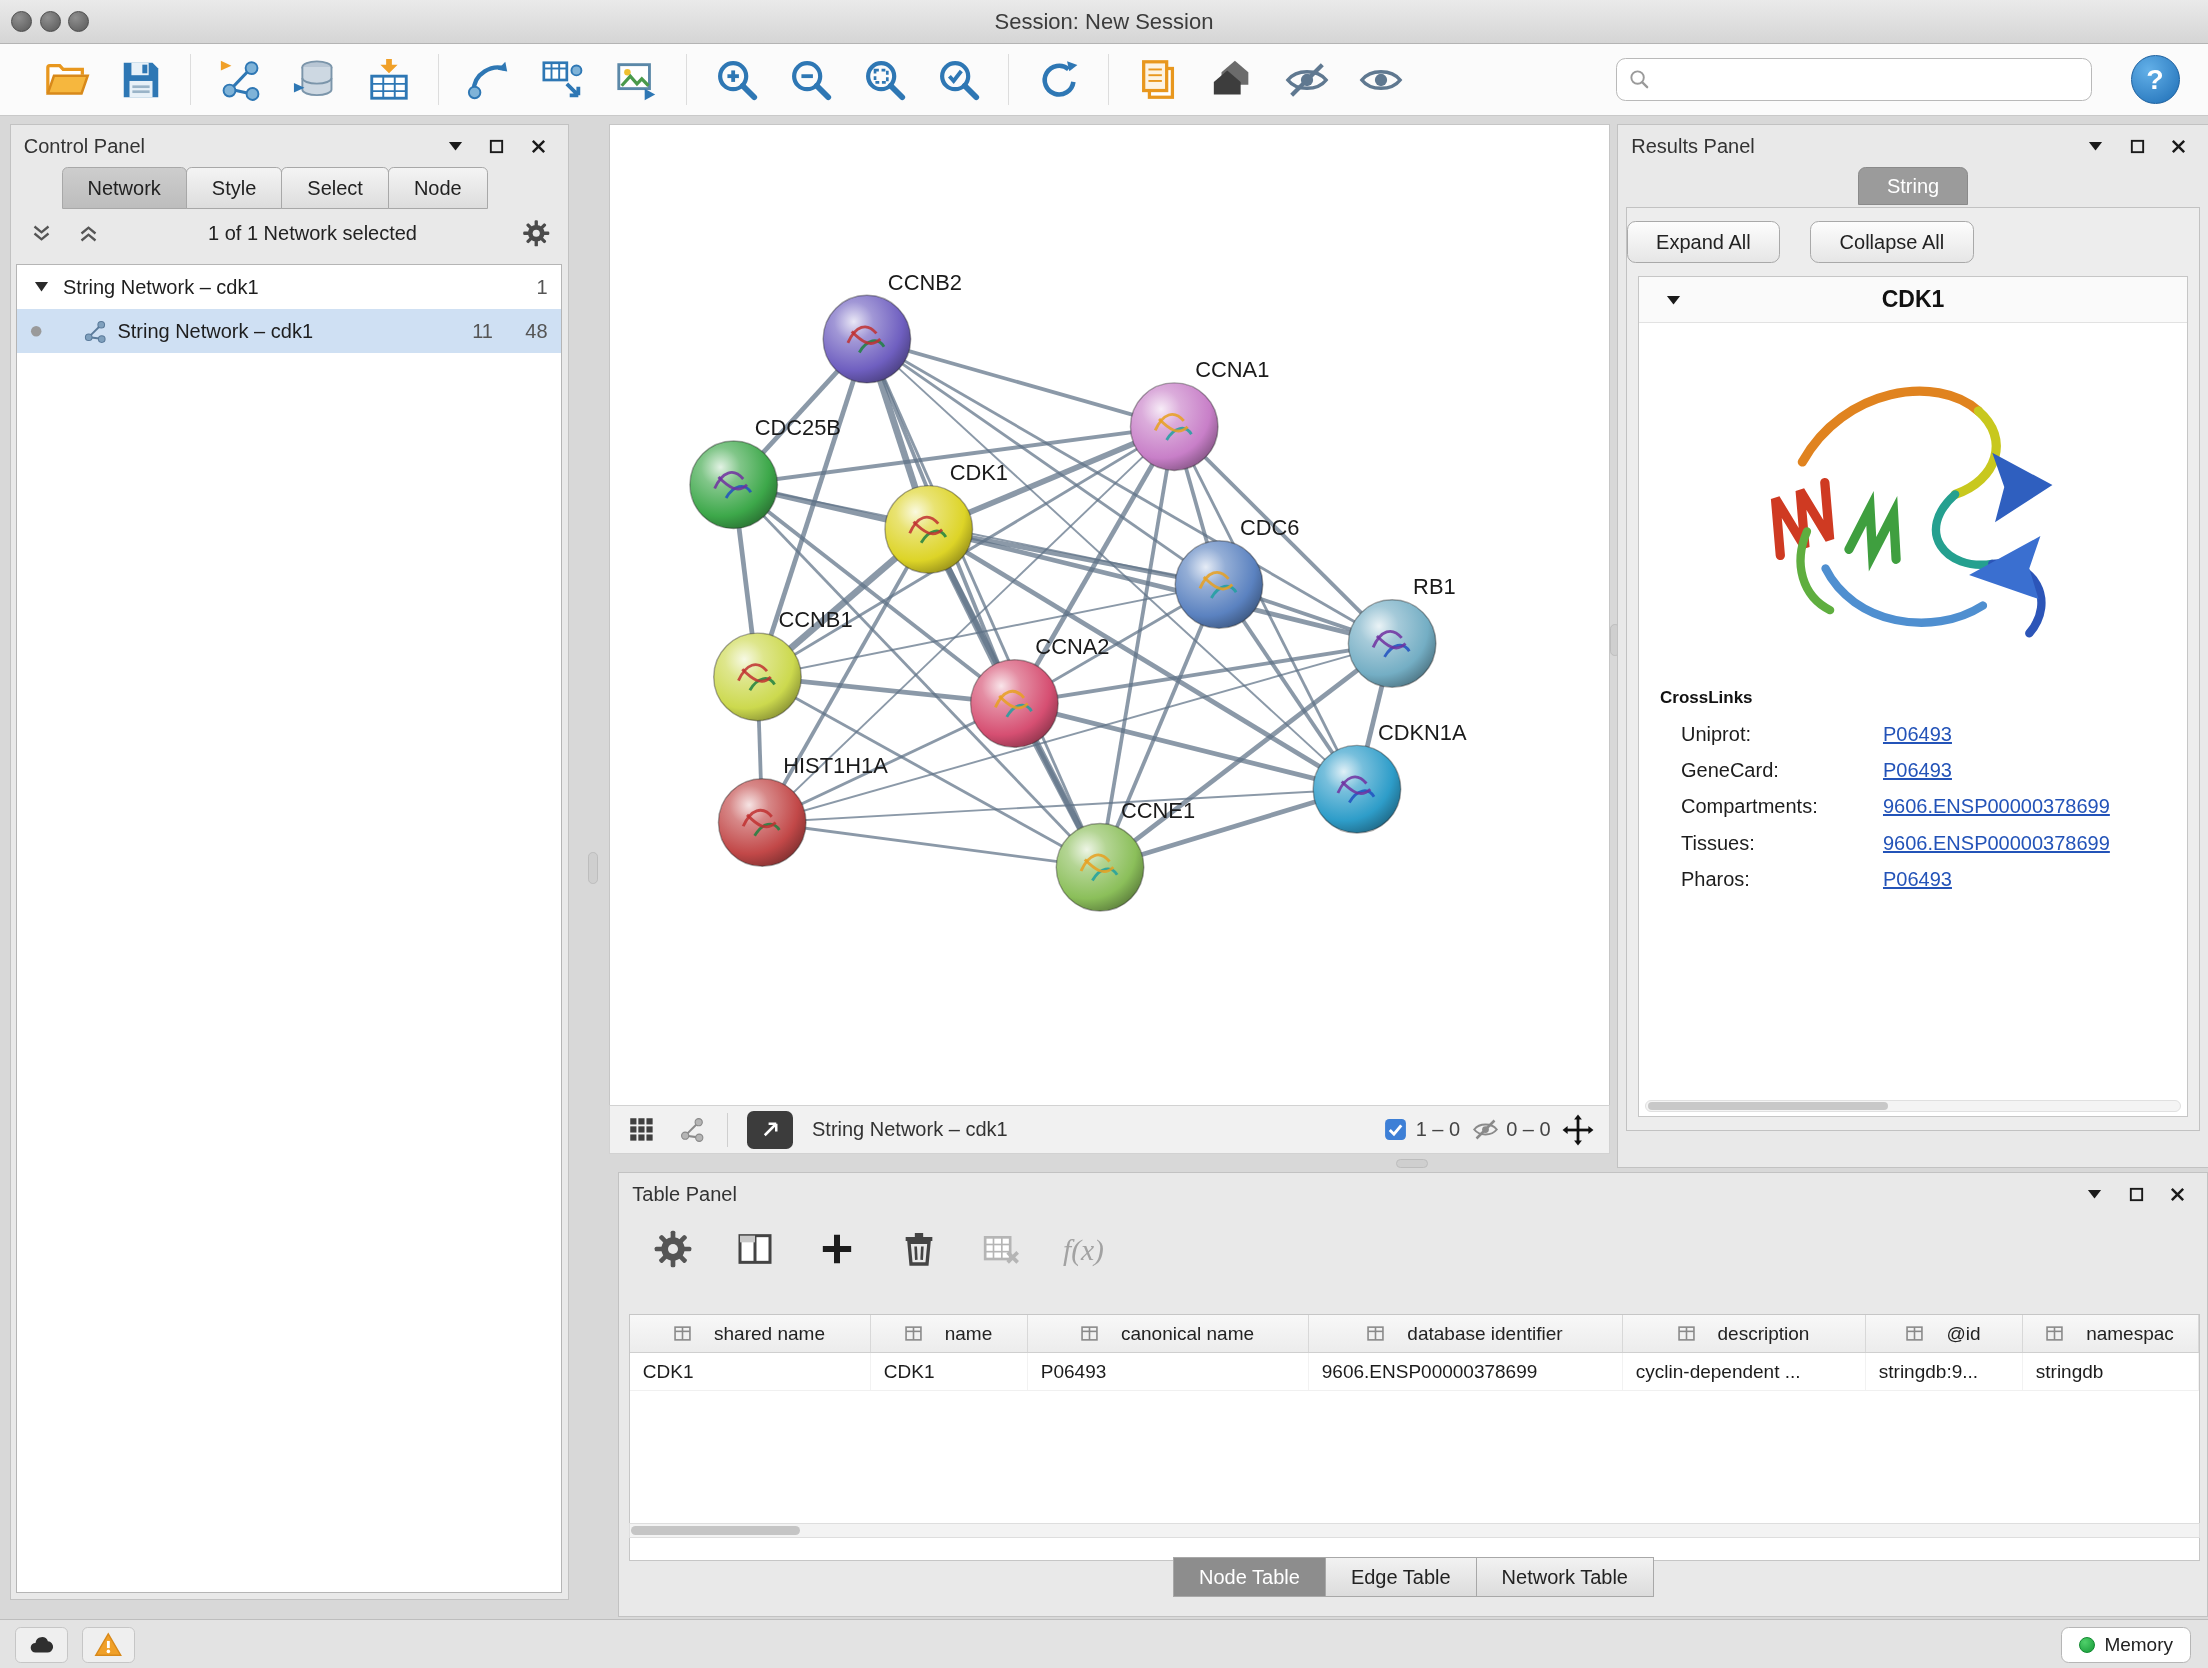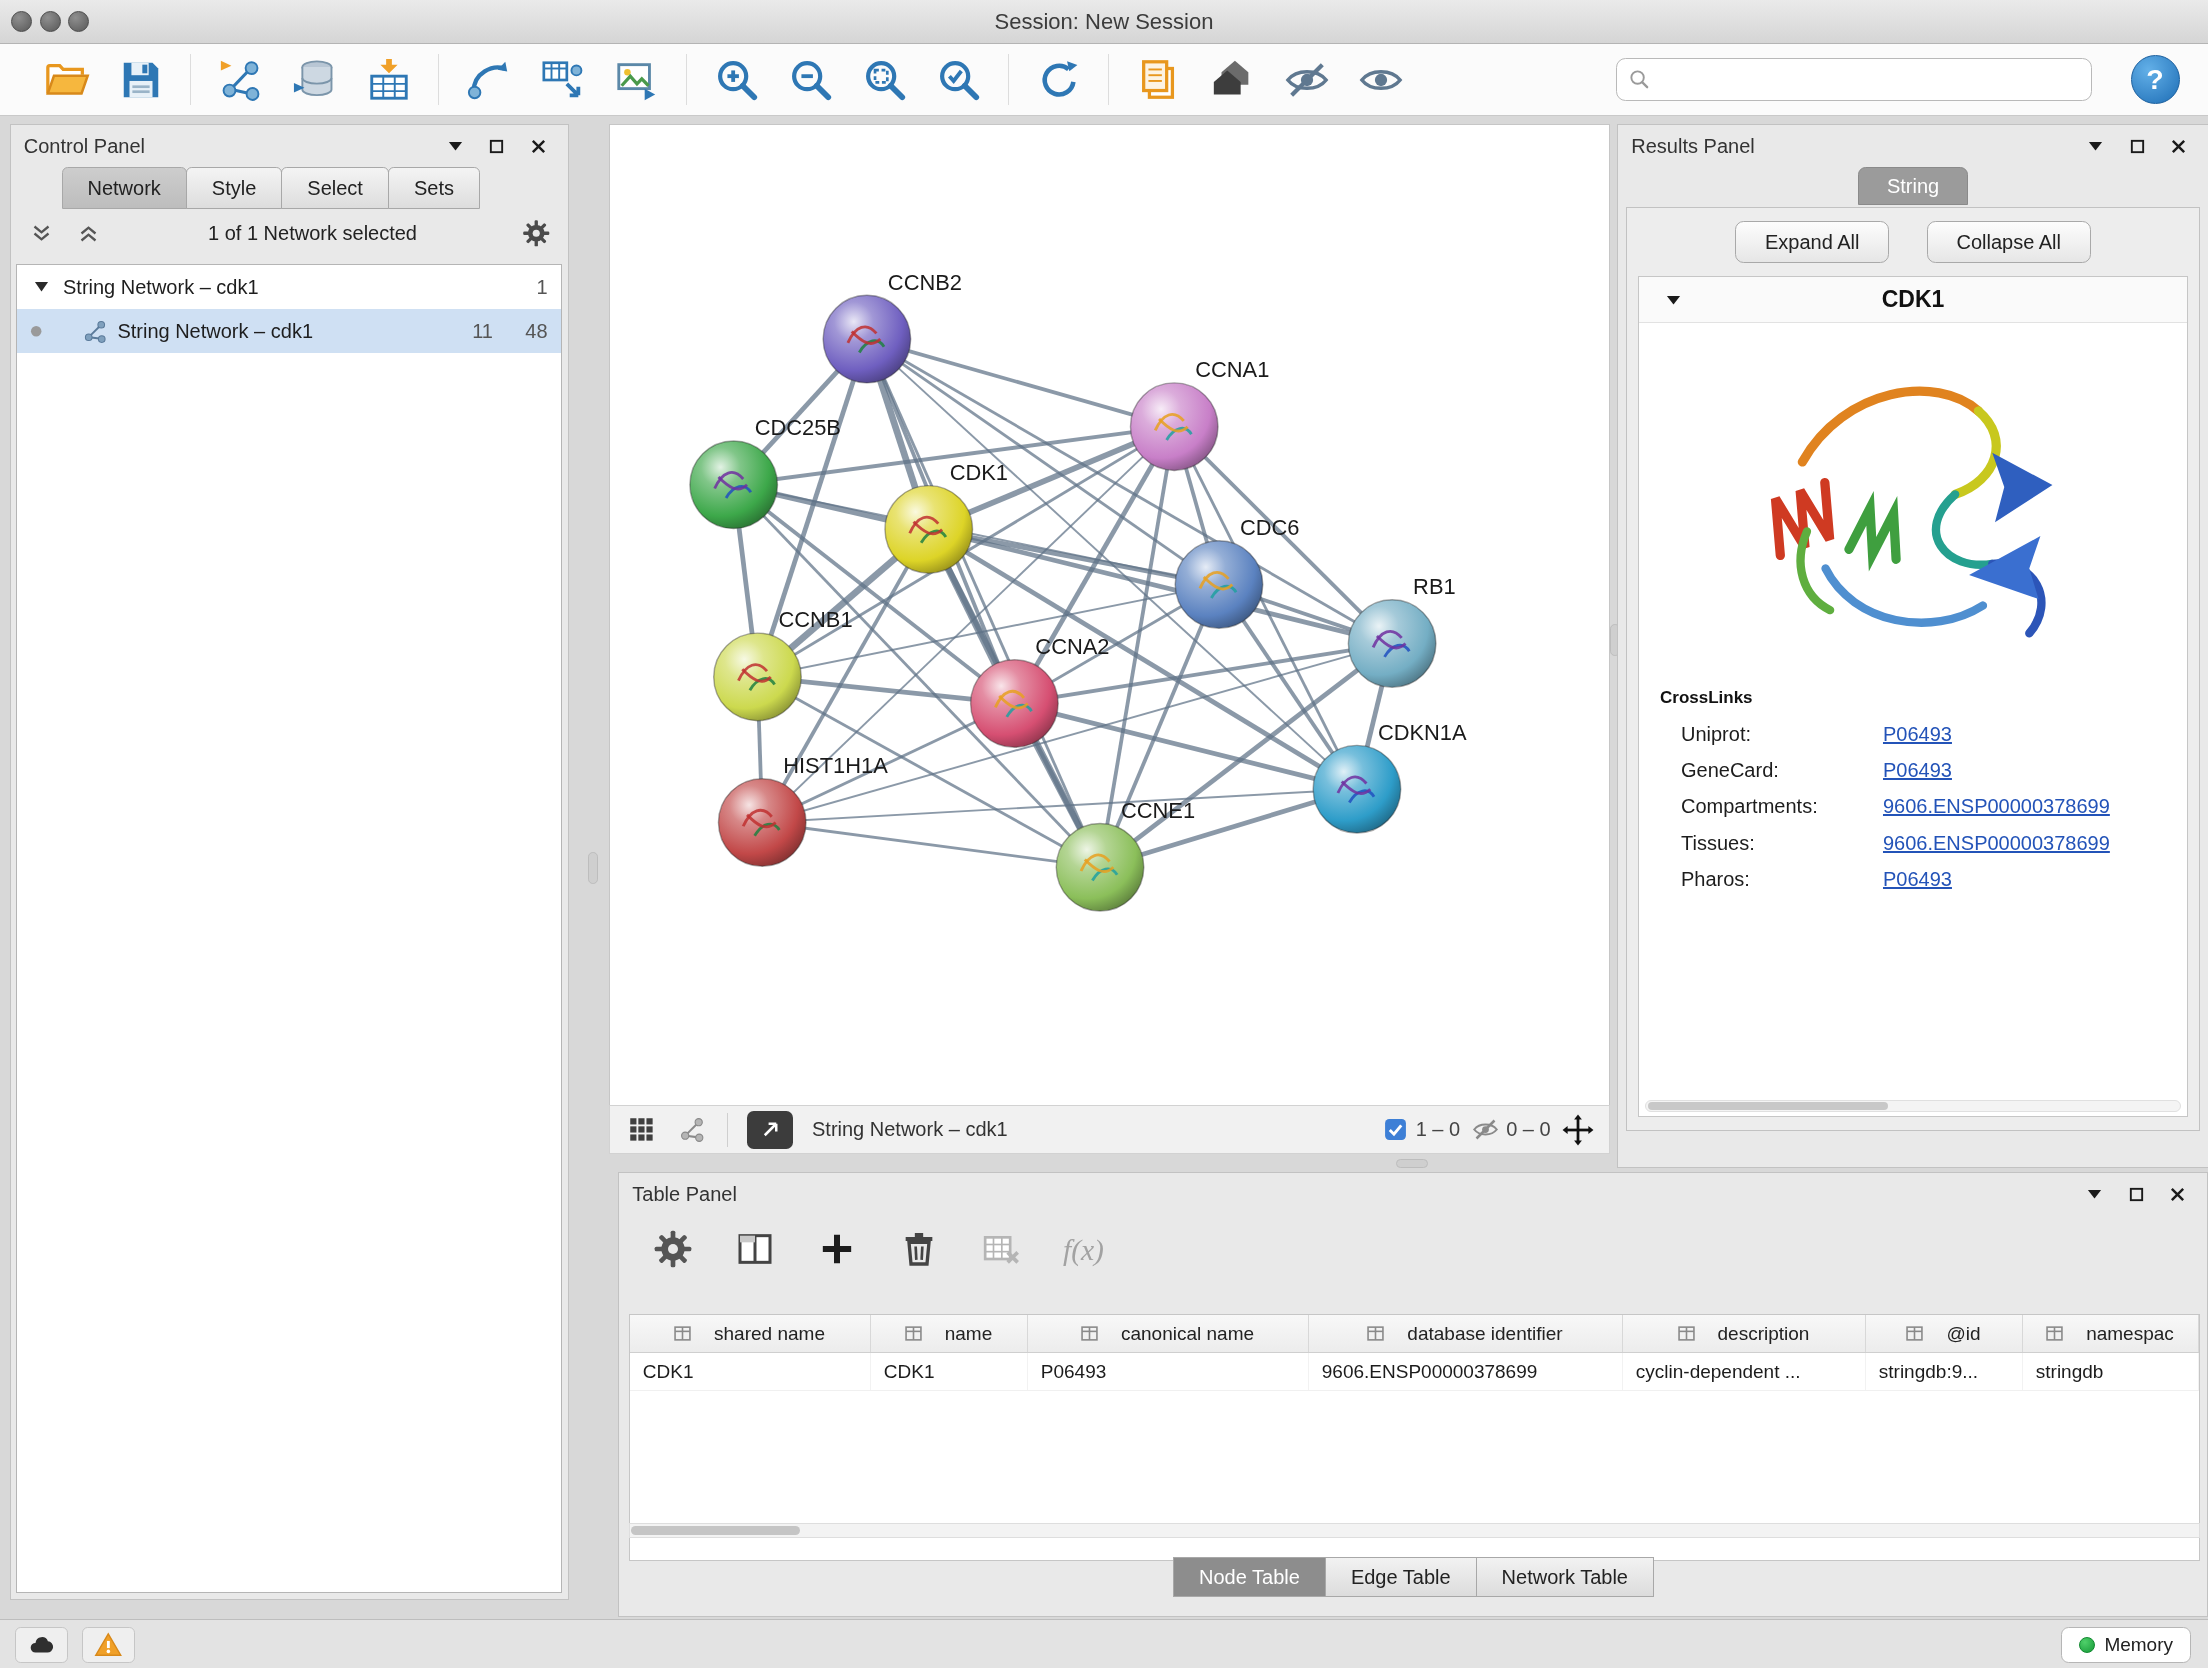--- a/index.html
+++ b/index.html
@@ -44,21 +44,21 @@
   #network-footer{position:absolute;left:609px;top:1105px;width:1001px;height:49px;background:#f1f1f1;border:1px solid #d2d2d2;display:flex;align-items:center;padding:0 15px;gap:19px;font-size:20px;color:#333;}
   .nf-sep{width:1px;height:34px;background:#cfcfcf;}
   .nf-dark-btn{width:46px;height:38px;background:#3c3c3c;border-radius:6.7px;display:flex;align-items:center;justify-content:center;}
   .nf-right{margin-left:auto;display:flex;align-items:center;gap:11.4px;}
   .nf-group{display:flex;align-items:center;gap:7.6px;color:#444;}
 
   
   #results-panel{left:1617px;top:124px;width:592px;height:1044px;}
   .string-tab{margin:0 auto;width:110px;height:38px;background:#9b9b9b;color:#fff;font-size:20px;display:flex;align-items:center;justify-content:center;border-radius:7.6px 7.6px 0 0;border:1px solid #8a8a8a;}
   .results-box{position:absolute;left:7.6px;top:82px;right:7.6px;bottom:36px;background:#ededed;border:1px solid #c2c2c2;}
-  .rb-buttons{display:flex;justify-content:center;gap:38px;padding-top:13.3px;}
+  .rb-buttons{display:flex;justify-content:flex-start;gap:30px;padding-top:13.3px;}
   .btn{padding:0 28.5px;line-height:40px;font-size:20px;background:linear-gradient(#fdfdfd,#e6e6e6);border:1px solid #a9a9a9;border-radius:8.6px;color:#222;}
   .protein-card{position:absolute;left:11.4px;right:11.4px;top:68px;bottom:13.3px;background:#fff;border:1px solid #c6c6c6;overflow:hidden;}
   .pc-header{height:46px;border-bottom:1px solid #e2e2e2;display:flex;align-items:center;padding:0 19px;background:#fafafa;}
   .pc-name{position:absolute;left:0;right:0;text-align:center;font-weight:bold;font-size:23px;color:#111;}
   .pc-desc{padding:13.3px 21px 3.8px;font-size:20px;color:#1d1d1d;}
   .pc-img-wrap{display:flex;justify-content:center;}
   .cl-title{font-size:17px;font-weight:bold;padding:13.3px 21px 7.6px;color:#111;}
   .cl-row{display:flex;font-size:20px;padding:6.7px 0 6.7px 42px;align-items:center;}
   .cl-label{width:202px;color:#1d1d1d;}
   .cl-link{color:#2353b8;text-decoration:underline;cursor:pointer;}
@@ -270,21 +270,21 @@
     <span class="ph-icon">
         <svg width="17" height="17" viewBox="0 0 18 18">
           <path d="M3 3 L15 15 M15 3 L3 15" stroke="#1a1a1a" stroke-width="2.6"></path>
         </svg>
       </span>
   </div>
   <div class="cp-tabs" id="cp-tabs">
       <div class="cp-tab selected">Network</div>
       <div class="cp-tab">Style</div>
       <div class="cp-tab">Select</div>
-      <div class="cp-tab">Sets</div>
+      <div class="cp-tab">Node</div>
     </div>
   <div class="cp-subheader">
     <span class="ph-icon">
         <svg width="21" height="21" viewBox="0 0 18 18">
           <path d="M3 3 l6 5 6-5 M3 9 l6 5 6-5" stroke="#555" stroke-width="2" fill="none"></path>
         </svg>
       </span>
     <span class="ph-icon">
         <svg width="21" height="21" viewBox="0 0 18 18">
           <path d="M3 15 l6-5 6 5 M3 9 l6-5 6 5" stroke="#555" stroke-width="2" fill="none"></path>

